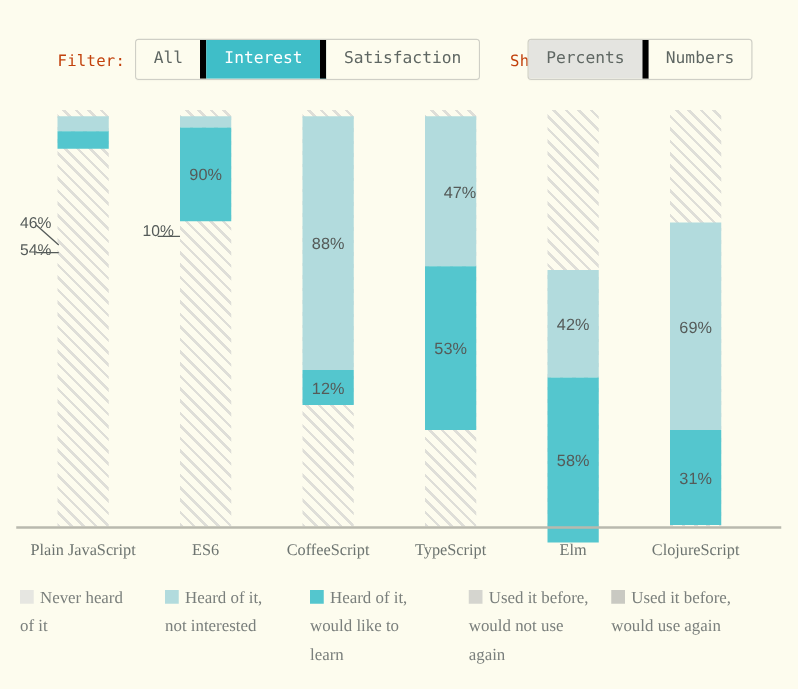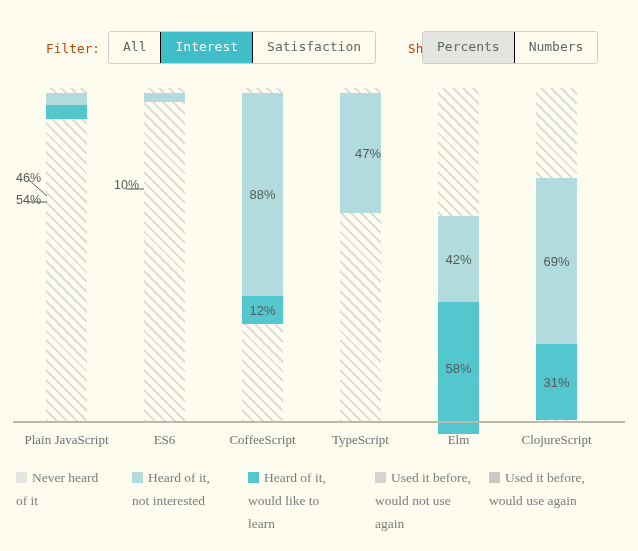--- a/index.html
+++ b/index.html
@@ -29,21 +29,21 @@
     background:#fdfcee;
     overflow:hidden;
     box-shadow:0 1px 0 rgba(0,0,0,.02);
   }
   .seg-btn{
     font-family:"DejaVu Sans Mono","Liberation Mono",monospace;
     font-size:13px;color:#5f6763;
     padding:8px 14px 9px 14px;
     line-height:14px;
     background:#fdfcee;
-    border-right:1px solid #000000;
+    border-right:5px solid #000000;
     white-space:nowrap;
     cursor:pointer;
   }
   .seg-btn:last-child{border-right:none;}
   .seg-btn.active-teal{background:#3fbec8;color:#ffffff;}
   .seg-btn.active-gray{background:#e4e4e0;color:#5f6763;}
 
   
   #plot{
     position:absolute;left:0;top:88px;width:638px;height:337px;
@@ -134,40 +134,46 @@
   <svg class="leader" style="left:28px;top:90px;" width="26" height="32">
     <line x1="1" y1="2" x2="19" y2="18" stroke="#555b59" stroke-width="1"></line>
     <line x1="1" y1="24" x2="19" y2="24" stroke="#555b59" stroke-width="1"></line>
   </svg>
   <div class="callout" style="left:16px;top:83px;">46%</div>
   <div class="callout" style="left:16px;top:105px;">54%</div>
 
   <div class="bar-col" style="left:144px;">
     <div class="hatch"></div>
     <div class="seg seg-light" style="top:5px;height:9px;"></div>
+    <div class="seg seg-dark" style="top:14px;height:75px;">
+      <span class="seg-txt">90%</span>
+    </div>
   </div>
   <svg class="leader" style="left:126px;top:98px;" width="20" height="6">
     <line x1="0" y1="3" x2="18" y2="3" stroke="#555b59" stroke-width="1"></line>
   </svg>
   <div class="callout" style="left:114px;top:90px;">10%</div>
 
   <div class="bar-col" style="left:242px;">
     <div class="hatch"></div>
     <div class="seg seg-light" style="top:5px;height:203px;">
       <span class="seg-txt">88%</span>
     </div>
     <div class="seg seg-dark" style="top:208px;height:28px;">
       <span class="seg-txt">12%</span>
     </div>
   </div>
 
   <div class="bar-col" style="left:340px;">
     <div class="hatch"></div>
     <div class="seg seg-light" style="top:5px;height:120px;justify-content:flex-end;">
       <span class="seg-txt">47%</span>
+    </div>
+    <div class="seg seg-dark" style="top:125px;height:131px;">
+      <span class="seg-txt">53%</span>
     </div>
   </div>
 
   <div class="bar-col" style="left:438px;">
     <div class="hatch"></div>
     <div class="seg seg-light" style="top:128px;height:86px;">
       <span class="seg-txt">42%</span>
     </div>
     <div class="seg seg-dark" style="top:214px;height:132px;">
       <span class="seg-txt">58%</span>

